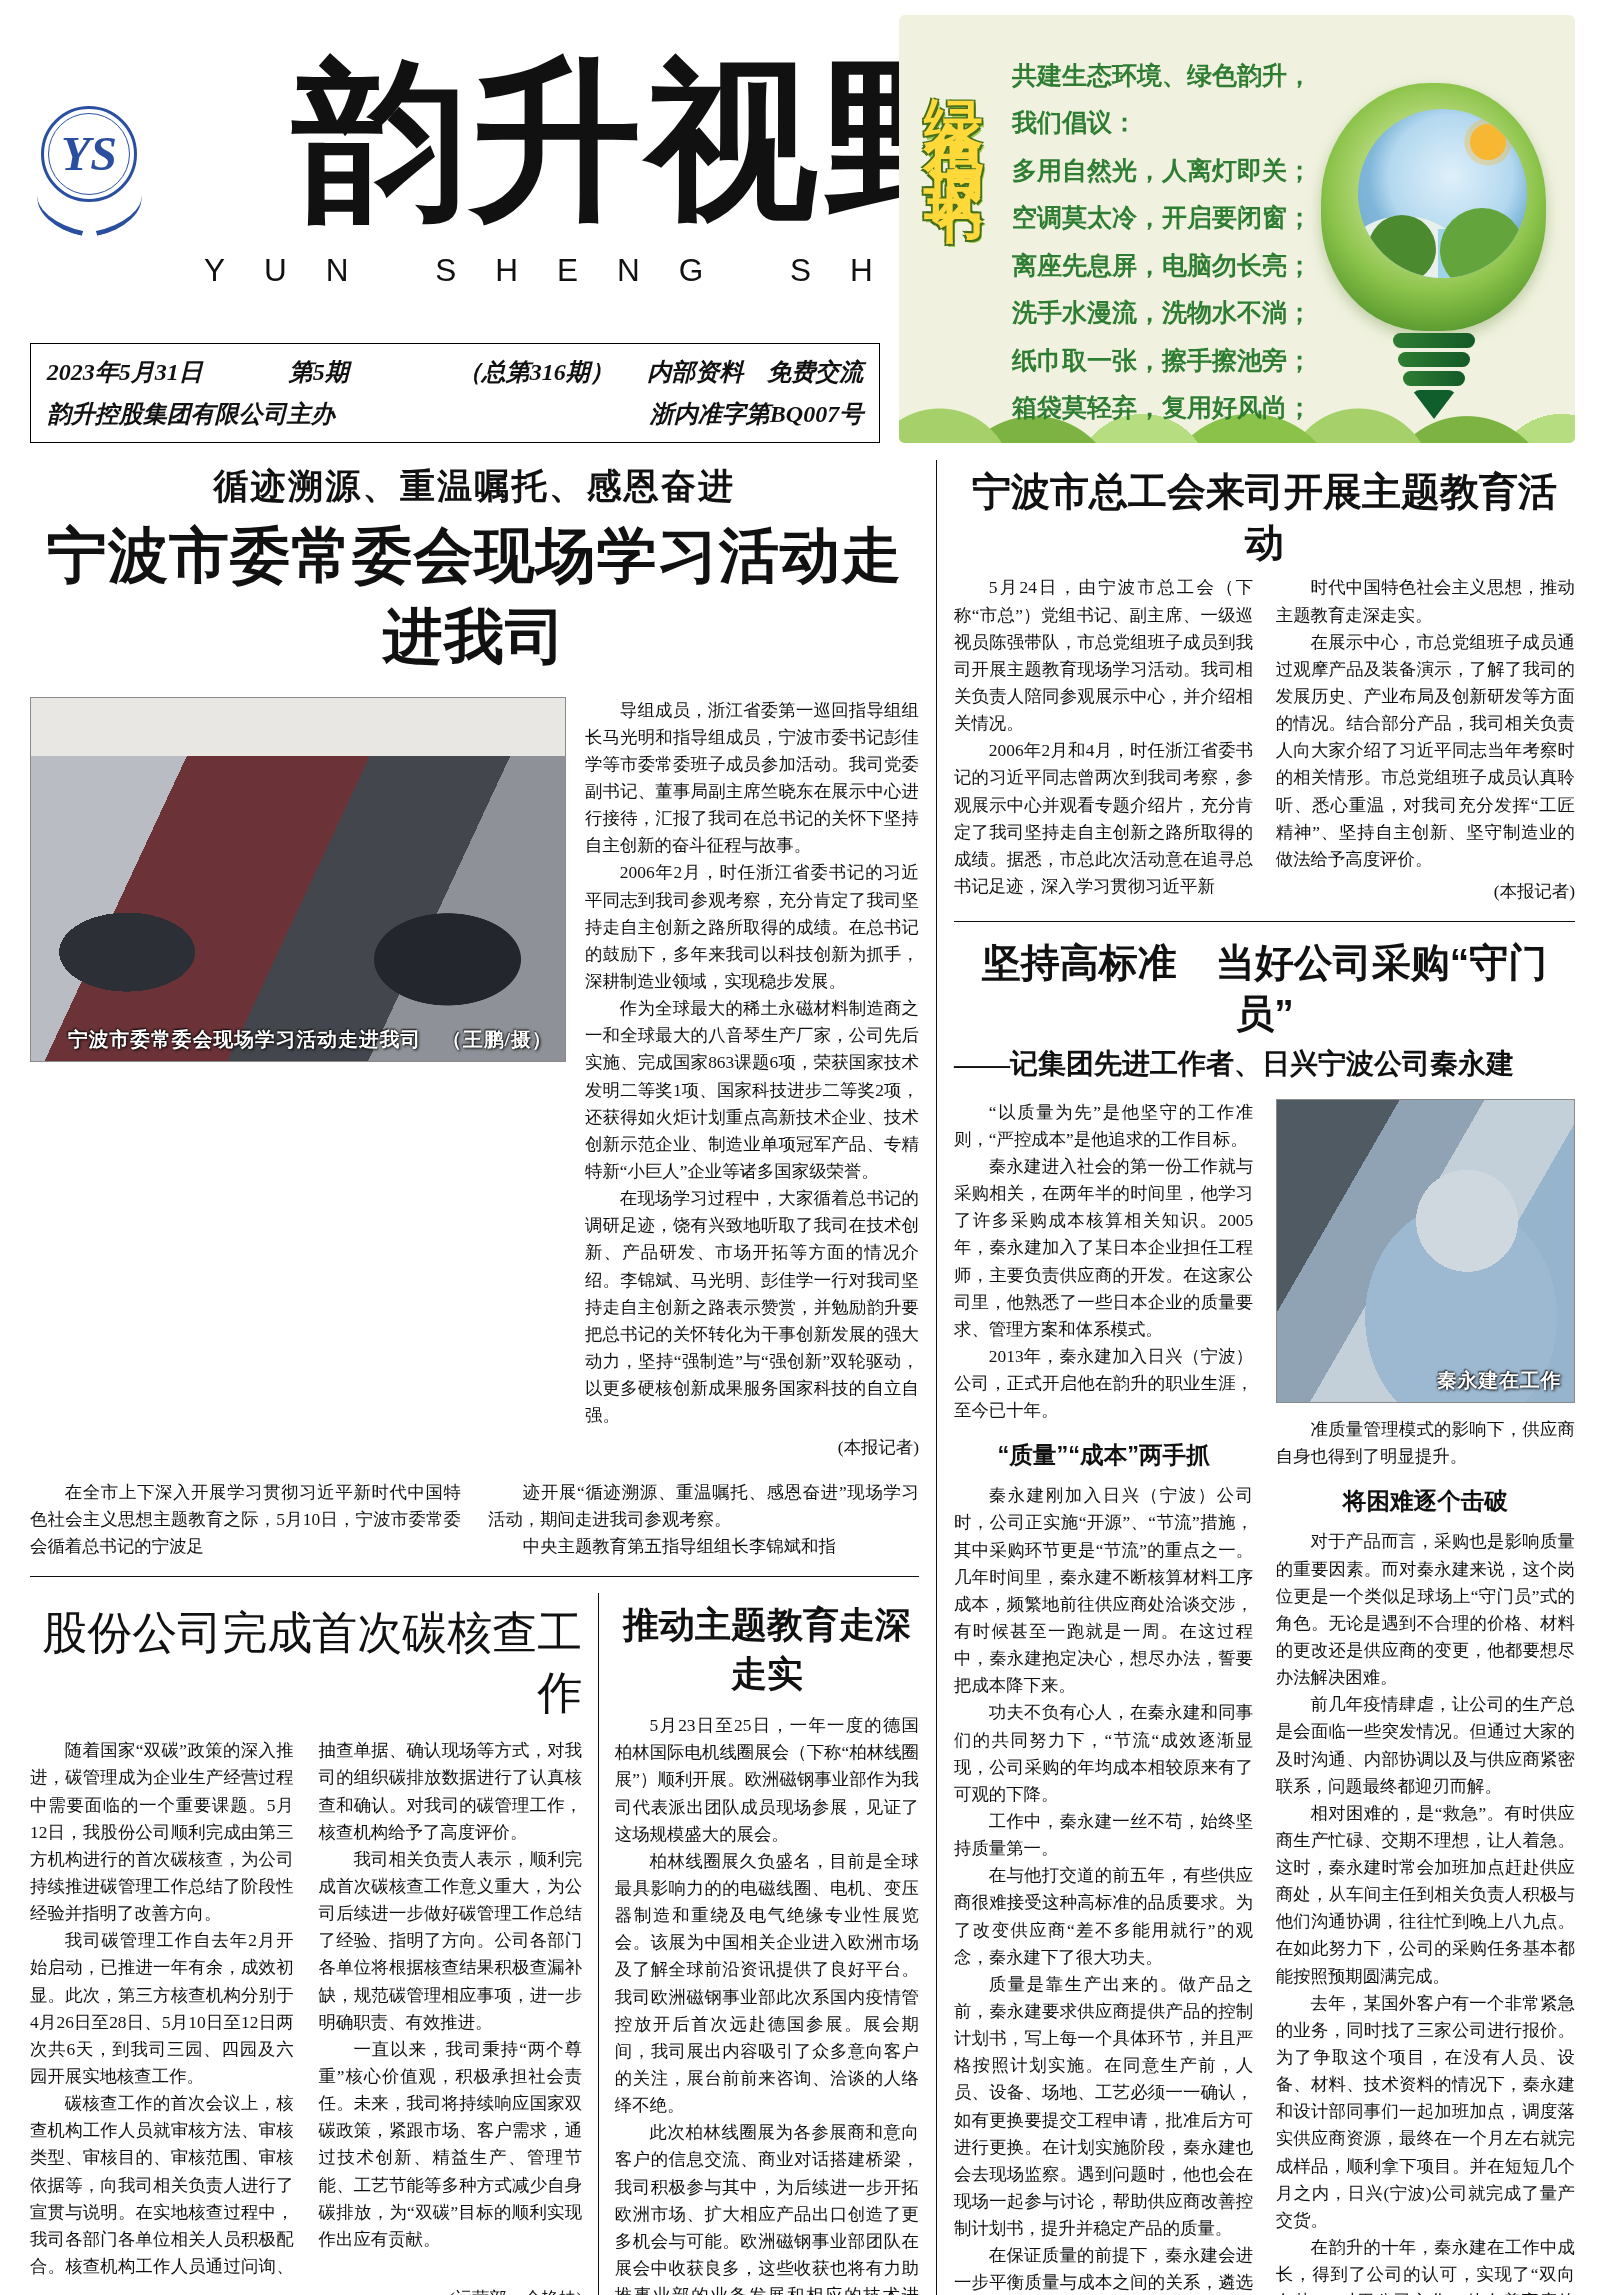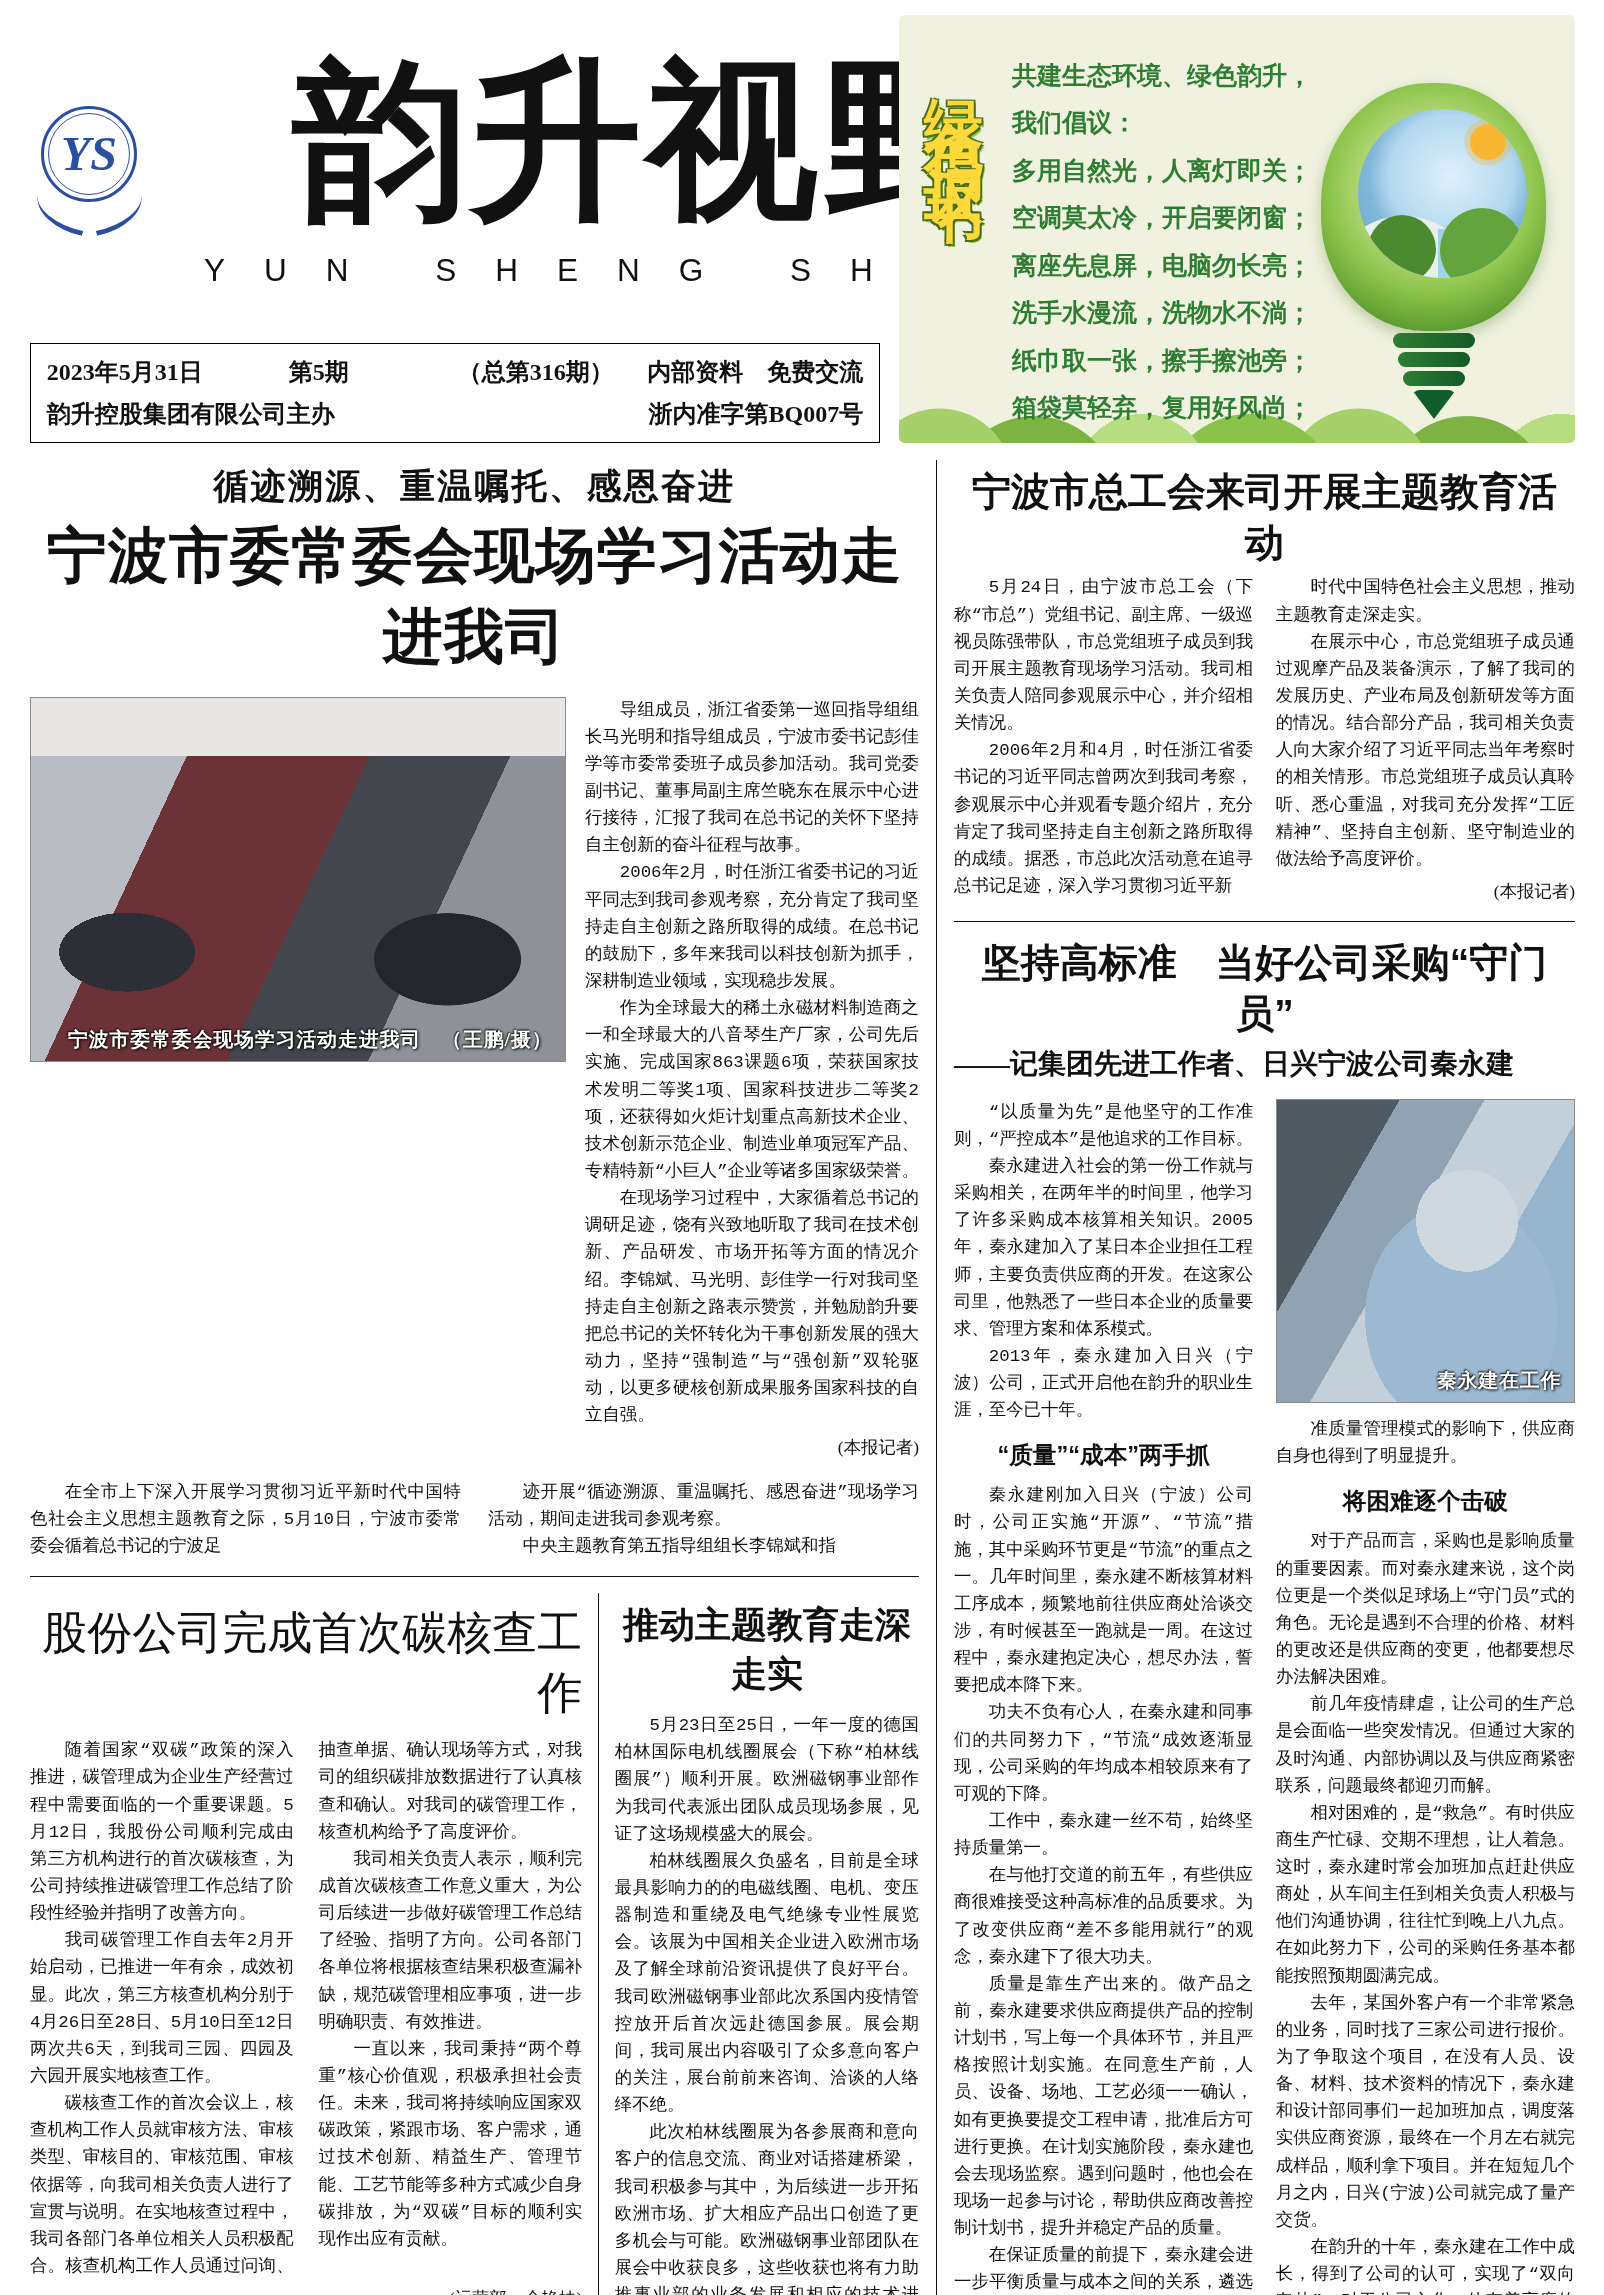--- a/index.html
+++ b/index.html
@@ -4,41 +4,41 @@
 <style>
   * { box-sizing: border-box; }
   html,body { margin:0; padding:0; background:#777; }
   .page {
     width:1605px; height:2295px; background:#ffffff; margin:0 auto;
     position:relative; overflow:hidden; color:#111;
     font-family:"Liberation Serif", serif;
     padding:14.6px 30px 17px 30px;
   }
   p { margin:0; }
-  .para { text-indent:2em; text-align:justify; line-height:1.56;font-family:Liberation Mono, monospace; }
+  .para { text-indent:2em; text-align:justify; line-height:1.56; }
 
   
   .header { display:flex; gap:19px; height:428px; }
   .mast { width:850px; display:flex; flex-direction:column; }
   .mast-top { display:flex; align-items:center; gap:17px; flex:1; }
   .logo-ys { width:118px; height:129px; position:relative; flex:none; }
   .logo-ring { width:96px; height:96px; margin:0 auto; border:3.9px solid #2b4fa0; border-radius:50%;
     display:flex; align-items:center; justify-content:center; position:relative; }
   .logo-ring::after { content:''; position:absolute; inset:3.9px; border:1.7px solid #2b4fa0; border-radius:50%; }
   .logo-letters { font-family:"Liberation Serif",serif; font-style:italic; font-weight:700; font-size:48px; color:#2b4fa0; }
   .laurel { position:absolute; bottom:3.4px; left:4.5px; right:4.5px; height:39px; }
   .laurel::before, .laurel::after { content:''; position:absolute; bottom:0; width:52px; height:36px;
     border:0 solid #2b4fa0; border-bottom-width:5.6px; }
   .laurel::before { left:0; border-bottom-left-radius:56px 34px; transform:rotate(12deg); }
   .laurel::after  { right:0; border-bottom-right-radius:56px 34px; transform:rotate(-12deg); }
   .title-wrap { flex:1; text-align:center; }
   .paper-title { font-size:172px; font-weight:900; line-height:1.05; letter-spacing:4.5px; white-space:nowrap; }
   .pinyin { margin-top:19px; font-family:"Liberation Sans",sans-serif; font-size:31.5px; font-weight:500;
     letter-spacing:39px; text-indent:39px; white-space:nowrap; }
-  .info-box { border:1.7px solid #000; margin-top:17px; padding:6.8px 15.8px; font-size:24px; font-weight:700; }
+  .info-box { border:1.7px solid #000; margin-top:17px; padding:6.8px 15.8px; font-size:24px; font-weight:700;font-style:italic; }
   .info-row { display:flex; line-height:1.75; }
   .info-row span { white-space:nowrap; }
   .ir1 .cell-a { width:242px; } .ir1 .cell-b { width:169px; } .ir1 .cell-c { flex:1; }
   .ir2 .cell-a { flex:1; }
   .cell-r { text-align:right; }
 
   
   .green-box { flex:1; background:#f0f2df; border-radius:5.6px; position:relative; overflow:hidden;
     padding:37px 17px 84px 25px; display:flex; }
   .gb-title { writing-mode:vertical-rl; text-orientation:upright; font-family:"Liberation Sans",sans-serif;

